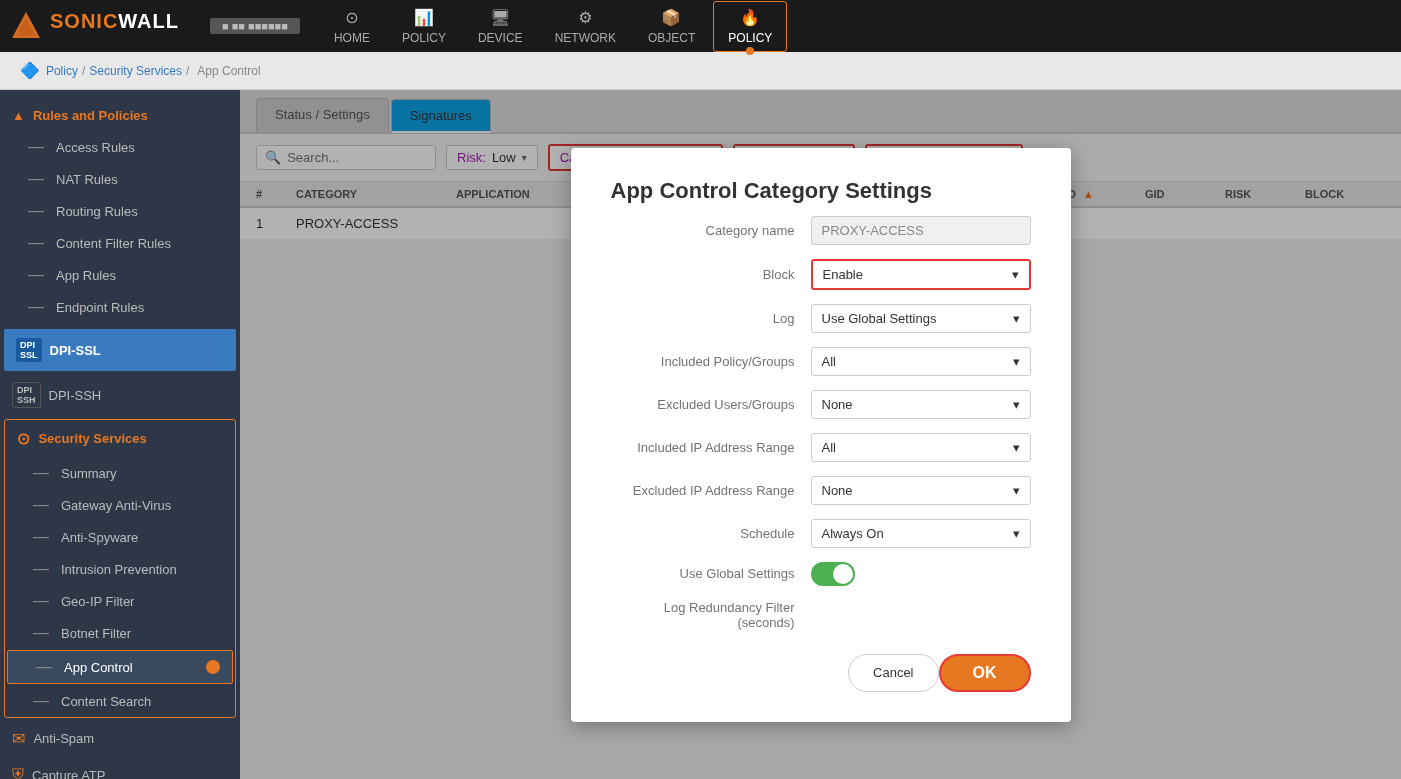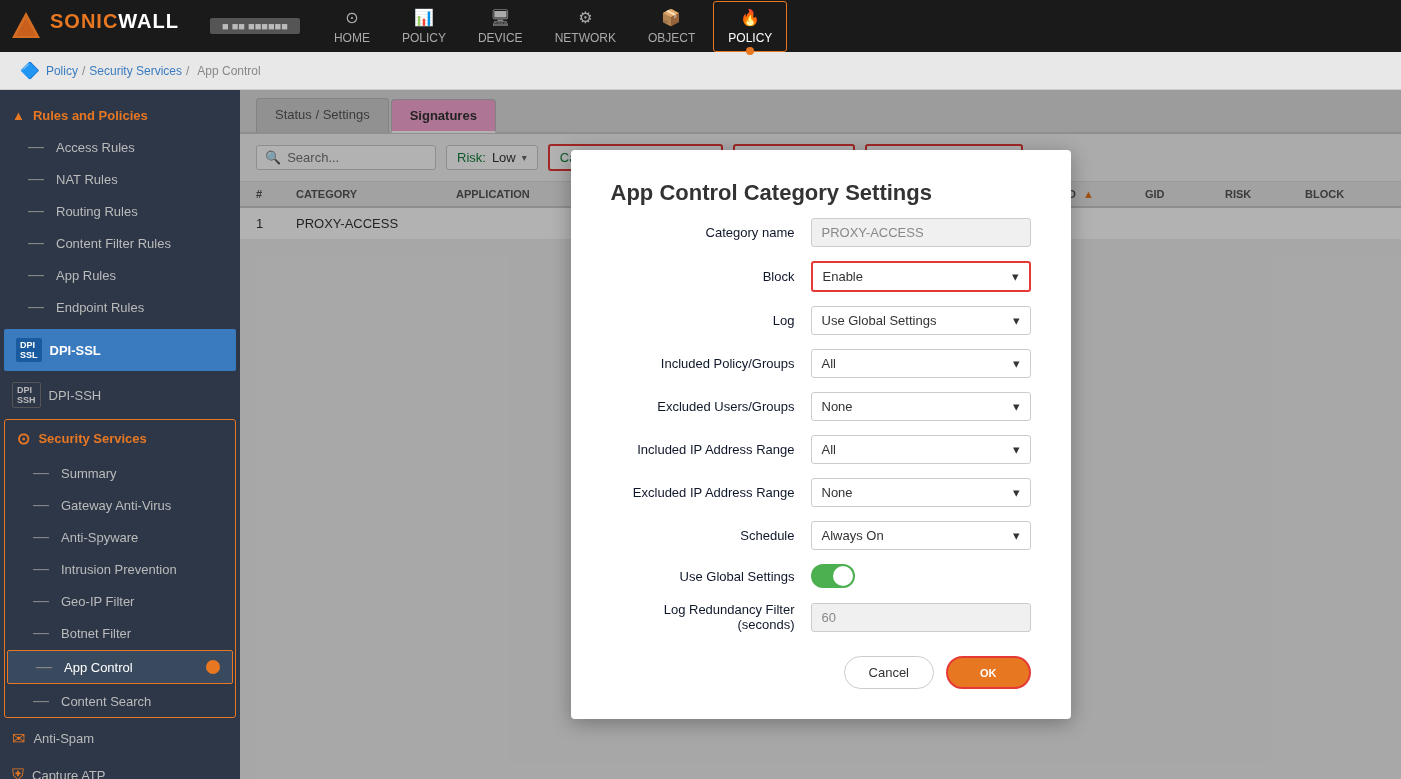--- a/index.html
+++ b/index.html
@@ -50,36 +50,36 @@
     .content-area { flex: 1; background: #f0f0f0; overflow: hidden; position: relative; }
 
     
     .tabs-bar {
       display: flex; background: #e0e0e0; border-bottom: 2px solid #ccc; padding: 0 16px; padding-top: 8px;
     }
     .tab {
       padding: 8px 18px; cursor: pointer; font-size: 13px; color: #555; border-radius: 4px 4px 0 0; margin-right: 2px; background: #d0d0d0; border: 1px solid #bbb; border-bottom: none;
     }
     .tab.active {
-      background: #f9a8d4; color: #333; border: 1px solid #bbb; border-bottom: 2px solid white; position: relative; bottom: -1px; font-weight: bold;
+      background: #0ea5e9; color: #333; border: 1px solid #bbb; border-bottom: 2px solid white; position: relative; bottom: -1px;
     }
 
     
     .filter-bar {
       display: flex; align-items: center; padding: 10px 16px; background: #f5f5f5; border-bottom: 1px solid #ddd; gap: 10px;
     }
     .search-box {
       display: flex; align-items: center; border: 1px solid #ccc; border-radius: 3px; background: white; padding: 4px 8px; gap: 6px; width: 180px;
     }
     .search-box input { border: none; outline: none; font-size: 13px; color: #14532d; width: 140px; background: transparent; }
     .filter-select {
       display: flex; align-items: center; gap: 6px; padding: 4px 10px; background: white; border: 1px solid #ccc; border-radius: 3px; cursor: pointer; font-size: 13px; color: #333;
     }
     .filter-select.highlighted { border: 2px solid #e53935; }
-    .filter-select .label { color: #15803d; }
+    .filter-select .label { color: #a21caf; }
     .caret { font-size: 10px; color: #666; }
 
     
     .table-area { background: white; }
     .table-header {
       display: grid; grid-template-columns: 40px 160px 200px 1fr 80px 80px 80px 80px;
       padding: 6px 16px; background: #e8e8e8; border-bottom: 2px solid #ccc; font-size: 11px; font-weight: bold; color: #555; text-transform: uppercase;
     }
     .table-row-data {
       display: grid; grid-template-columns: 40px 160px 200px 1fr 80px 80px 80px 80px;
@@ -91,42 +91,42 @@
     .modal-overlay {
       position: absolute; top: 0; left: 0; right: 0; bottom: 0; background: rgba(0,0,0,0.3); display: flex; align-items: center; justify-content: center;
     }
     .modal {
       background: white; border-radius: 4px; padding: 30px 40px; width: 500px; box-shadow: 0 4px 20px rgba(0,0,0,0.3);
     }
     .modal-title { font-size: 22px; font-weight: bold; color: #333; margin-bottom: 12px; }
     .form-row {
       display: flex; align-items: center; margin-bottom: 14px;
     }
-    .form-label { width: 200px; text-align: right; color: #0f172a; font-size: 13px; padding-right: 16px; font-weight: 500; }
+    .form-label { width: 200px; text-align: right; color: #737373; font-size: 13px; padding-right: 16px; font-weight: 500; }
     .form-control {
       flex: 1; border: 1px solid #ccc; border-radius: 3px; padding: 6px 10px; font-size: 13px; color: #333; background: #f9f9f9;
     }
     .form-control.readonly { background: #f0f0f0; color: #888; }
     .form-select {
       flex: 1; border: 1px solid #ccc; border-radius: 3px; padding: 6px 10px; font-size: 13px; color: #333; background: white; display: flex; align-items: center; justify-content: space-between; cursor: pointer; gap: 20px;
     }
     .form-select.highlighted { border: 2px solid #e53935; }
     .toggle-wrapper { display: flex; align-items: center; }
     .toggle {
       width: 44px; height: 24px; background: #4caf50; border-radius: 12px; position: relative; cursor: pointer;
     }
     .toggle-thumb {
       position: absolute; top: 2px; right: 2px; width: 20px; height: 20px; background: white; border-radius: 50%;
     }
-    .modal-buttons { display: flex; justify-content: flex-end; gap: 12px; margin-top: 24px; }
+    .modal-buttons { display: flex; justify-content: flex-end; margin-top: 24px; }
     .btn-cancel {
       padding: 8px 24px; border: 1px solid #ccc; border-radius: 20px; background: white; color: #333; cursor: pointer; font-size: 13px;
     }
     .btn-ok {
-      padding: 8px 32px; border: 2px solid #e53935; border-radius: 20px; background: #e87722; color: white; cursor: pointer; font-size: 11px; font-weight: bold;
+      padding: 8px 32px; border: 2px solid #e53935; border-radius: 20px; background: #e87722; color: white; cursor: pointer; font-size: 16px; font-weight: bold;
     }
   </style>
 </head>
 <body>
 
 <div class="top-nav">
 
   <div class="logo">
     <svg class="logo-icon" viewBox="0 0 32 32" fill="none">
       <polygon points="16,2 30,28 2,28" fill="#e87722" opacity="0.9"></polygon>
@@ -404,21 +404,20 @@
           <div class="form-label">Use Global Settings</div>
           <div class="toggle-wrapper">
             <div class="toggle">
               <div class="toggle-thumb"></div>
             </div>
           </div>
         </div>
 
         <div class="form-row">
           <div class="form-label">Log Redundancy Filter (seconds)</div>
-          <input class="form-control readonly" type="text" value="60" style="background: rgb(240, 240, 240); color: rgb(136, 136, 136);">
         </div>
 
         <div class="modal-buttons">
           <button class="btn-cancel">Cancel</button>
           <button class="btn-ok" style="border:2px solid #e53935;">OK</button>
         </div>
       </div>
     </div>
 
   </div>

